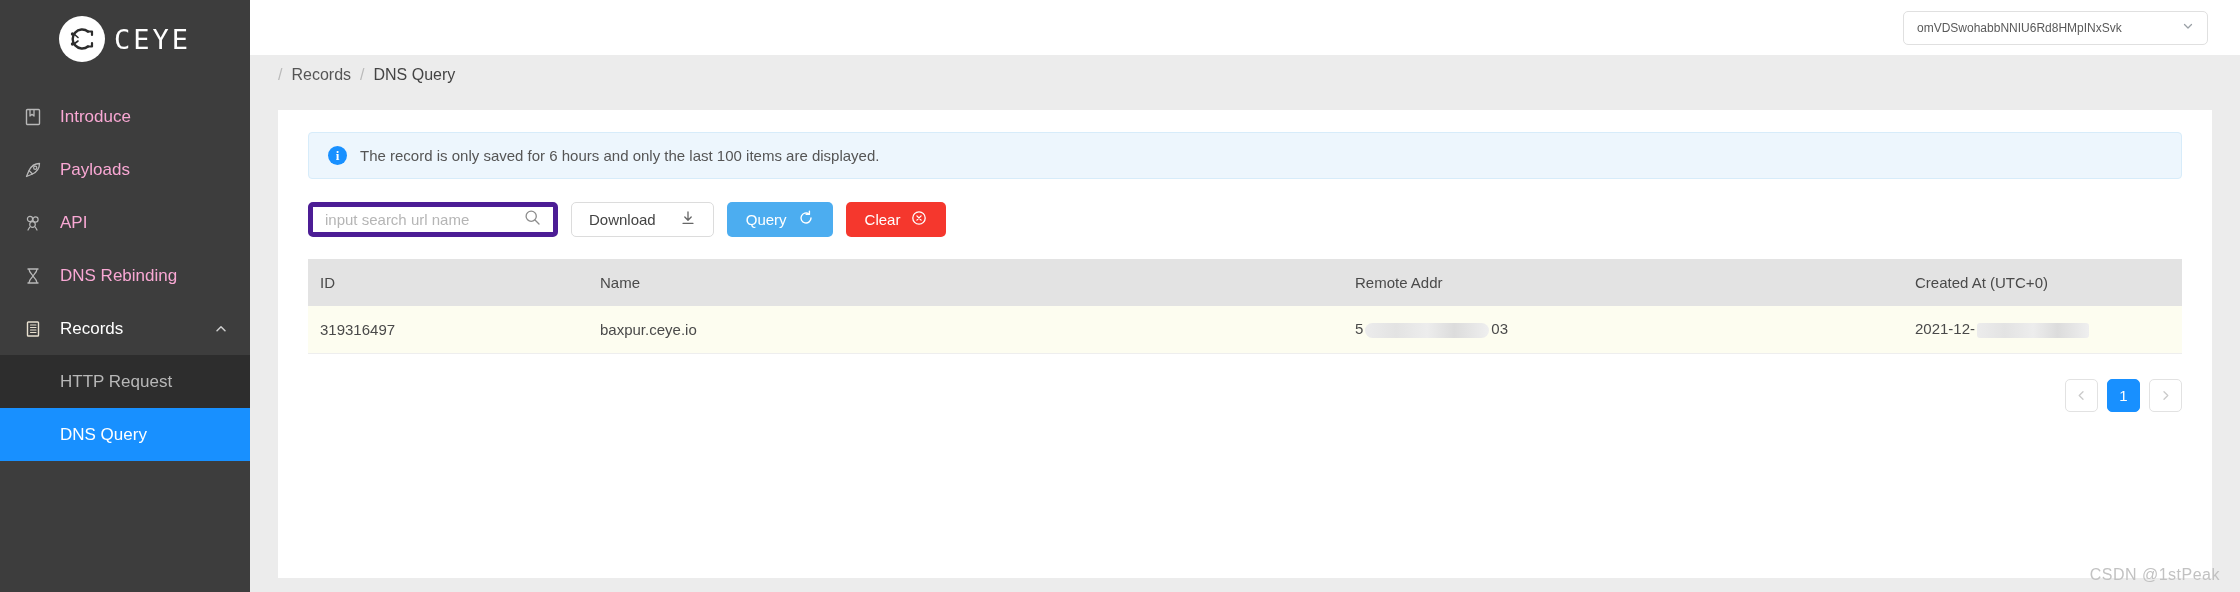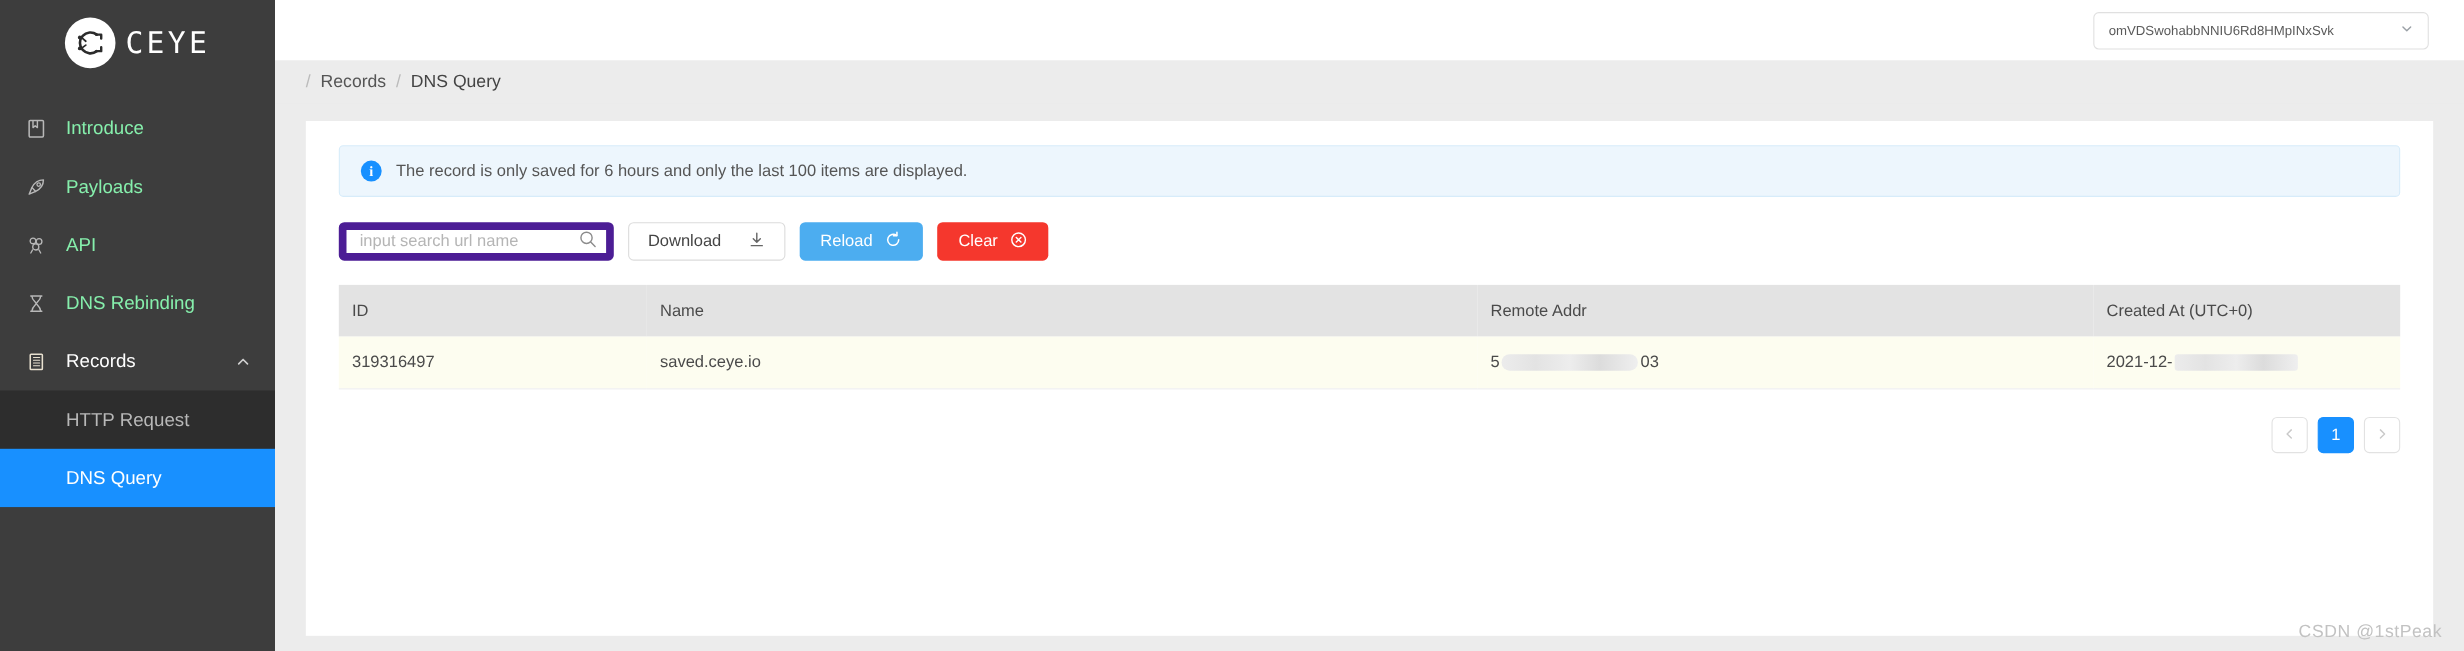--- a/index.html
+++ b/index.html
@@ -26,21 +26,21 @@
     background: #ffffff; display: flex;
     align-items: center; justify-content: center;
   }
   .logo-text {
     color: #ffffff; font-size: 27px; letter-spacing: 3px;
     font-weight: 400; font-family: "DejaVu Sans Mono", monospace;
   }
   .nav { margin-top: 12px; display: flex; flex-direction: column; }
   .nav-item {
     height: 53px; display: flex; align-items: center;
-    padding: 0 22px; color: #86efac; font-size: 17px;
+    padding: 0 22px; color: #f9a8d4; font-size: 17px;
     cursor: pointer; position: relative;
   }
   .nav-item .nicon {
     width: 22px; height: 22px; margin-right: 16px;
     display: flex; align-items: center; justify-content: center;
     flex-shrink: 0;
   }
   .nav-item.active-parent { color: #ffffff; }
   .nav-chevron { margin-left: auto; display: flex; align-items: center; }
   .submenu { display: flex; flex-direction: column; background: #2d2d2d; }
@@ -89,21 +89,21 @@
   .alert-icon {
     width: 19px; height: 19px; border-radius: 50%; background: #1890ff;
     color: #fff; font-size: 13px; font-weight: bold;
     display: flex; align-items: center; justify-content: center;
     font-family: "Liberation Serif", serif; flex-shrink: 0;
   }
   .alert-text { font-size: 15px; color: #555; }
 
   .toolbar { display: flex; align-items: center; gap: 13px; margin-bottom: 22px; }
   .search-box {
-    width: 250px; height: 35px; border: 7px solid #4c1d95;
+    width: 250px; height: 35px; border: 5px solid #4c1d95;
     border-radius: 5px; display: flex; align-items: center;
     padding: 0 12px; background: #fff;
   }
   .search-box input {
     border: none; outline: none; flex: 1; font-size: 15px;
     color: #444; font-family: "Liberation Sans", sans-serif;
     background: transparent;
   }
   .search-box input::placeholder { color: #b5b5b5; }
   .btn-plain {
@@ -302,21 +302,21 @@
             <span>Download</span>
             <span>
               <svg width="16" height="16" viewBox="0 0 16 16">
                 <path d="M8 2 L8 10 M4.8 7 L8 10.3 L11.2 7" stroke="#666" stroke-width="1.3" fill="none" stroke-linecap="round" stroke-linejoin="round"></path>
                 <path d="M3 13.3 L13 13.3" stroke="#666" stroke-width="1.3" stroke-linecap="round"></path>
               </svg>
             </span>
           </div>
 
           <div class="btn-primary">
-            <span>Reload</span>
+            <span>Query</span>
             <span>
               <svg width="16" height="16" viewBox="0 0 16 16">
                 <path d="M13 8 A5 5 0 1 1 11 4" stroke="#ffffff" stroke-width="1.4" fill="none" stroke-linecap="round"></path>
                 <path d="M11.4 1.2 L11.4 4.4 L8.2 4.4" stroke="#ffffff" stroke-width="1.4" fill="none" stroke-linecap="round" stroke-linejoin="round"></path>
               </svg>
             </span>
           </div>
 
           <div class="btn-danger">
             <span>Clear</span>
@@ -341,21 +341,21 @@
             <tr>
               <th>ID</th>
               <th>Name</th>
               <th>Remote Addr</th>
               <th>Created At (UTC+0)</th>
             </tr>
           </thead>
           <tbody>
             <tr>
               <td>319316497</td>
-              <td>saved.ceye.io</td>
+              <td>baxpur.ceye.io</td>
               <td><span>5</span><span class="redact w-addr"></span><span>03</span></td>
               <td><span>2021-12-</span><span class="redact w-date"></span></td>
             </tr>
           </tbody>
         </table>
 
         <div class="pager">
           <div class="pg">
             <span>
               <svg width="11" height="11" viewBox="0 0 11 11">

